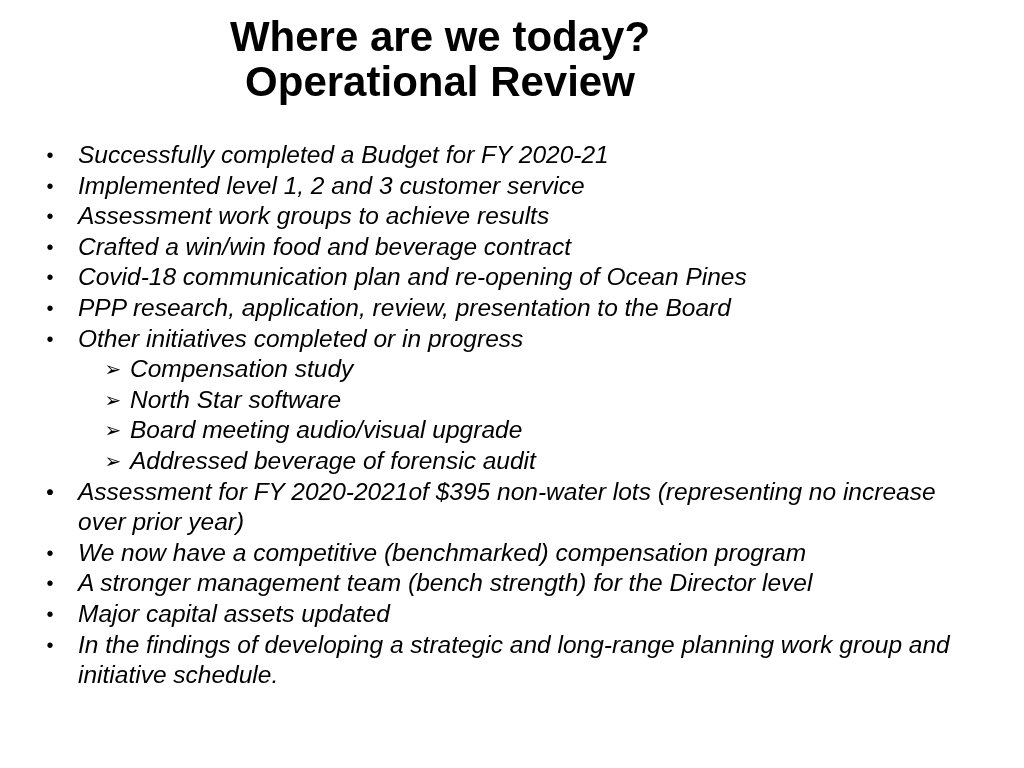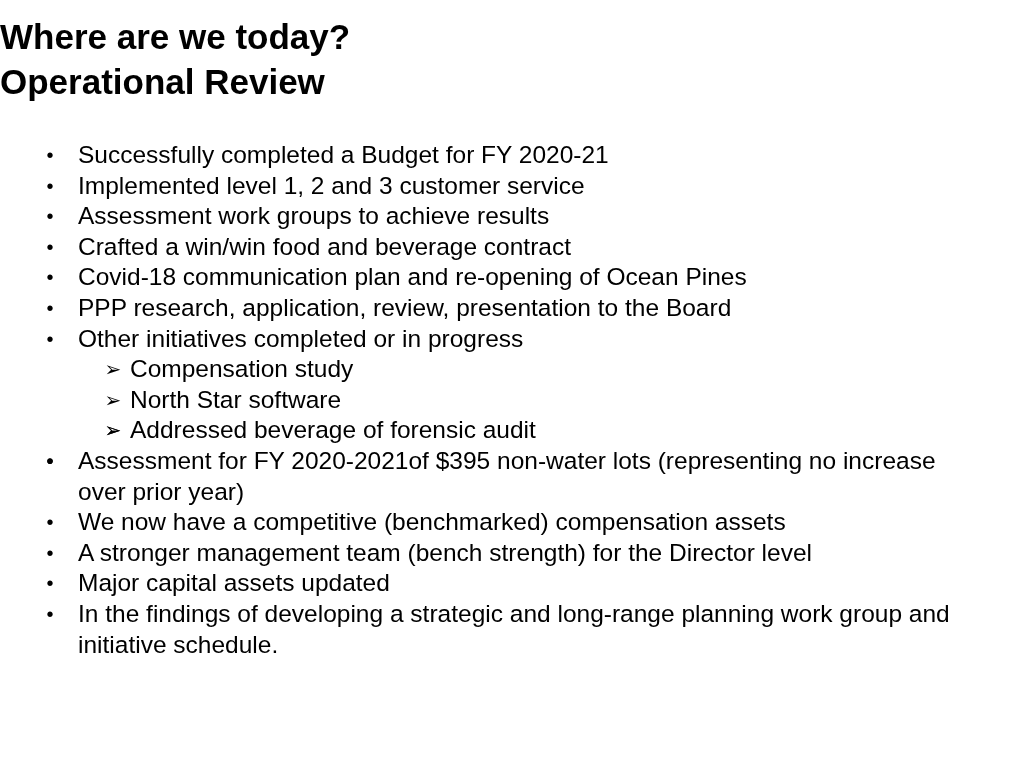--- a/index.html
+++ b/index.html
@@ -5,42 +5,42 @@
   html, body { margin: 0; padding: 0; }
   body {
     width: 1024px; height: 768px; overflow: hidden;
     background: #ffffff; color: #000000;
     font-family: "Liberation Sans", "DejaVu Sans", sans-serif;
     position: relative;
   }
   .slide { position: absolute; left: 0; top: 0; width: 1024px; height: 768px; }
   .title {
     position: absolute; left: 0; top: 14px; width: 880px;
-    text-align: left; font-weight: bold; font-size: 35px; line-height: 45px;
+    text-align: center; font-weight: bold; font-size: 42px; line-height: 45px;
     letter-spacing: 0px;
   }
   .title div { display: block; }
   .list {
     position: absolute; left: 0; top: 140px; width: 1024px;
     margin: 0; padding: 0; list-style: none;
   }
   .item {
     position: relative; font-size: 24.5px; line-height: 30.6px;
     padding-left: 78px; padding-right: 40px; white-space: normal;
   }
   .item .bullet {
     position: absolute; left: 44px; top: 0; width: 12px; text-align: center;
     font-size: 20px;
   }
   .item.sub { padding-left: 130px; }
   .item.sub .bullet {
     left: 104px; font-size: 20px; width: 18px;
   }
   .item.bold { font-weight: bold; }
-  .text { display: block; }
+  .text { display: block; font-style: italic; }
 </style>
 </head>
 <body>
 
 <div class="slide">
   <div class="title">
     <div>Where are we today?</div>
     <div>Operational Review</div>
   </div>
 
@@ -76,35 +76,36 @@
     <li class="item sub">
       <span class="bullet">➢</span>
       <span class="text">Compensation study</span>
     </li>
     <li class="item sub">
       <span class="bullet">➢</span>
       <span class="text">North Star software</span>
     </li>
     <li class="item sub">
       <span class="bullet">➢</span>
+      <span class="text">Board meeting audio/visual upgrade</span>
     </li>
     <li class="item sub">
       <span class="bullet">➢</span>
       <span class="text">Addressed beverage of forensic audit</span>
     </li>
     <li class="item bold">
       <span class="bullet">•</span>
     </li>
     <li class="item">
       <span class="bullet">•</span>
       <span class="text">Assessment for FY 2020-2021of $395 non-water lots (representing no increase over prior year)</span>
     </li>
     <li class="item">
       <span class="bullet">•</span>
-      <span class="text">We now have a competitive (benchmarked) compensation assets</span>
+      <span class="text">We now have a competitive (benchmarked) compensation program</span>
     </li>
     <li class="item">
       <span class="bullet">•</span>
       <span class="text">A stronger management team (bench strength) for the Director level</span>
     </li>
     <li class="item">
       <span class="bullet">•</span>
       <span class="text">Major capital assets updated</span>
     </li>
     <li class="item">

